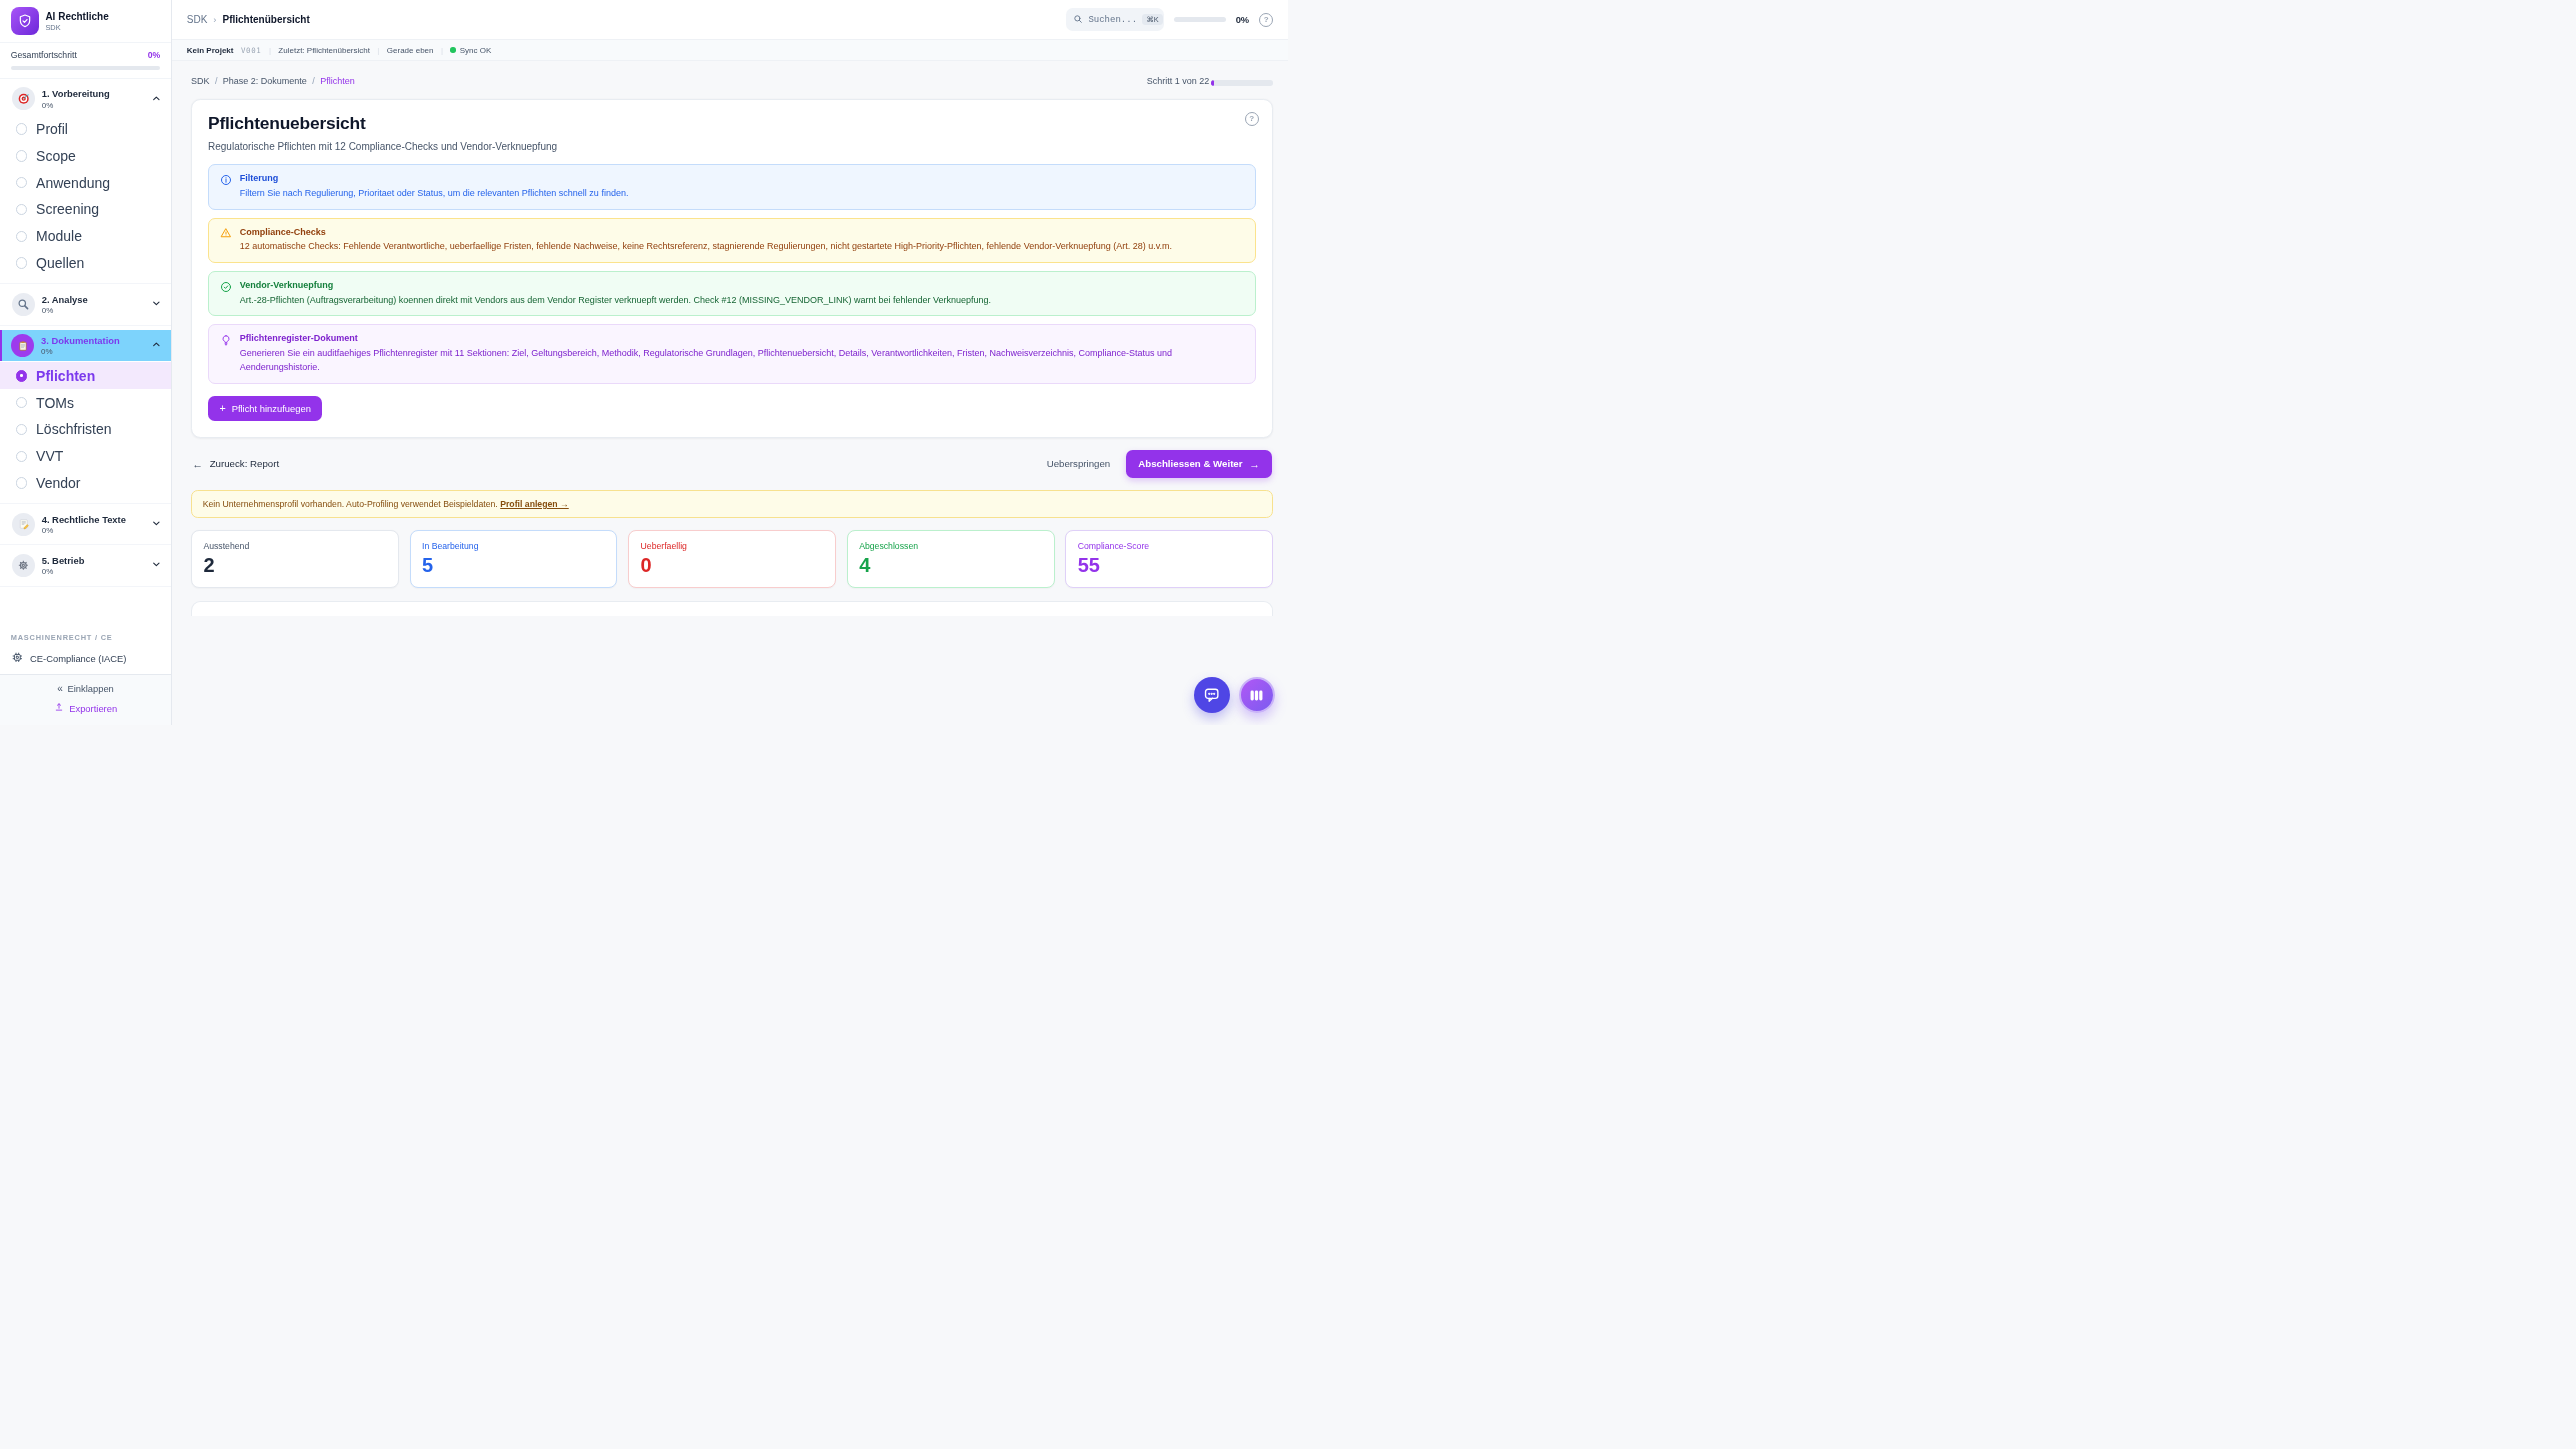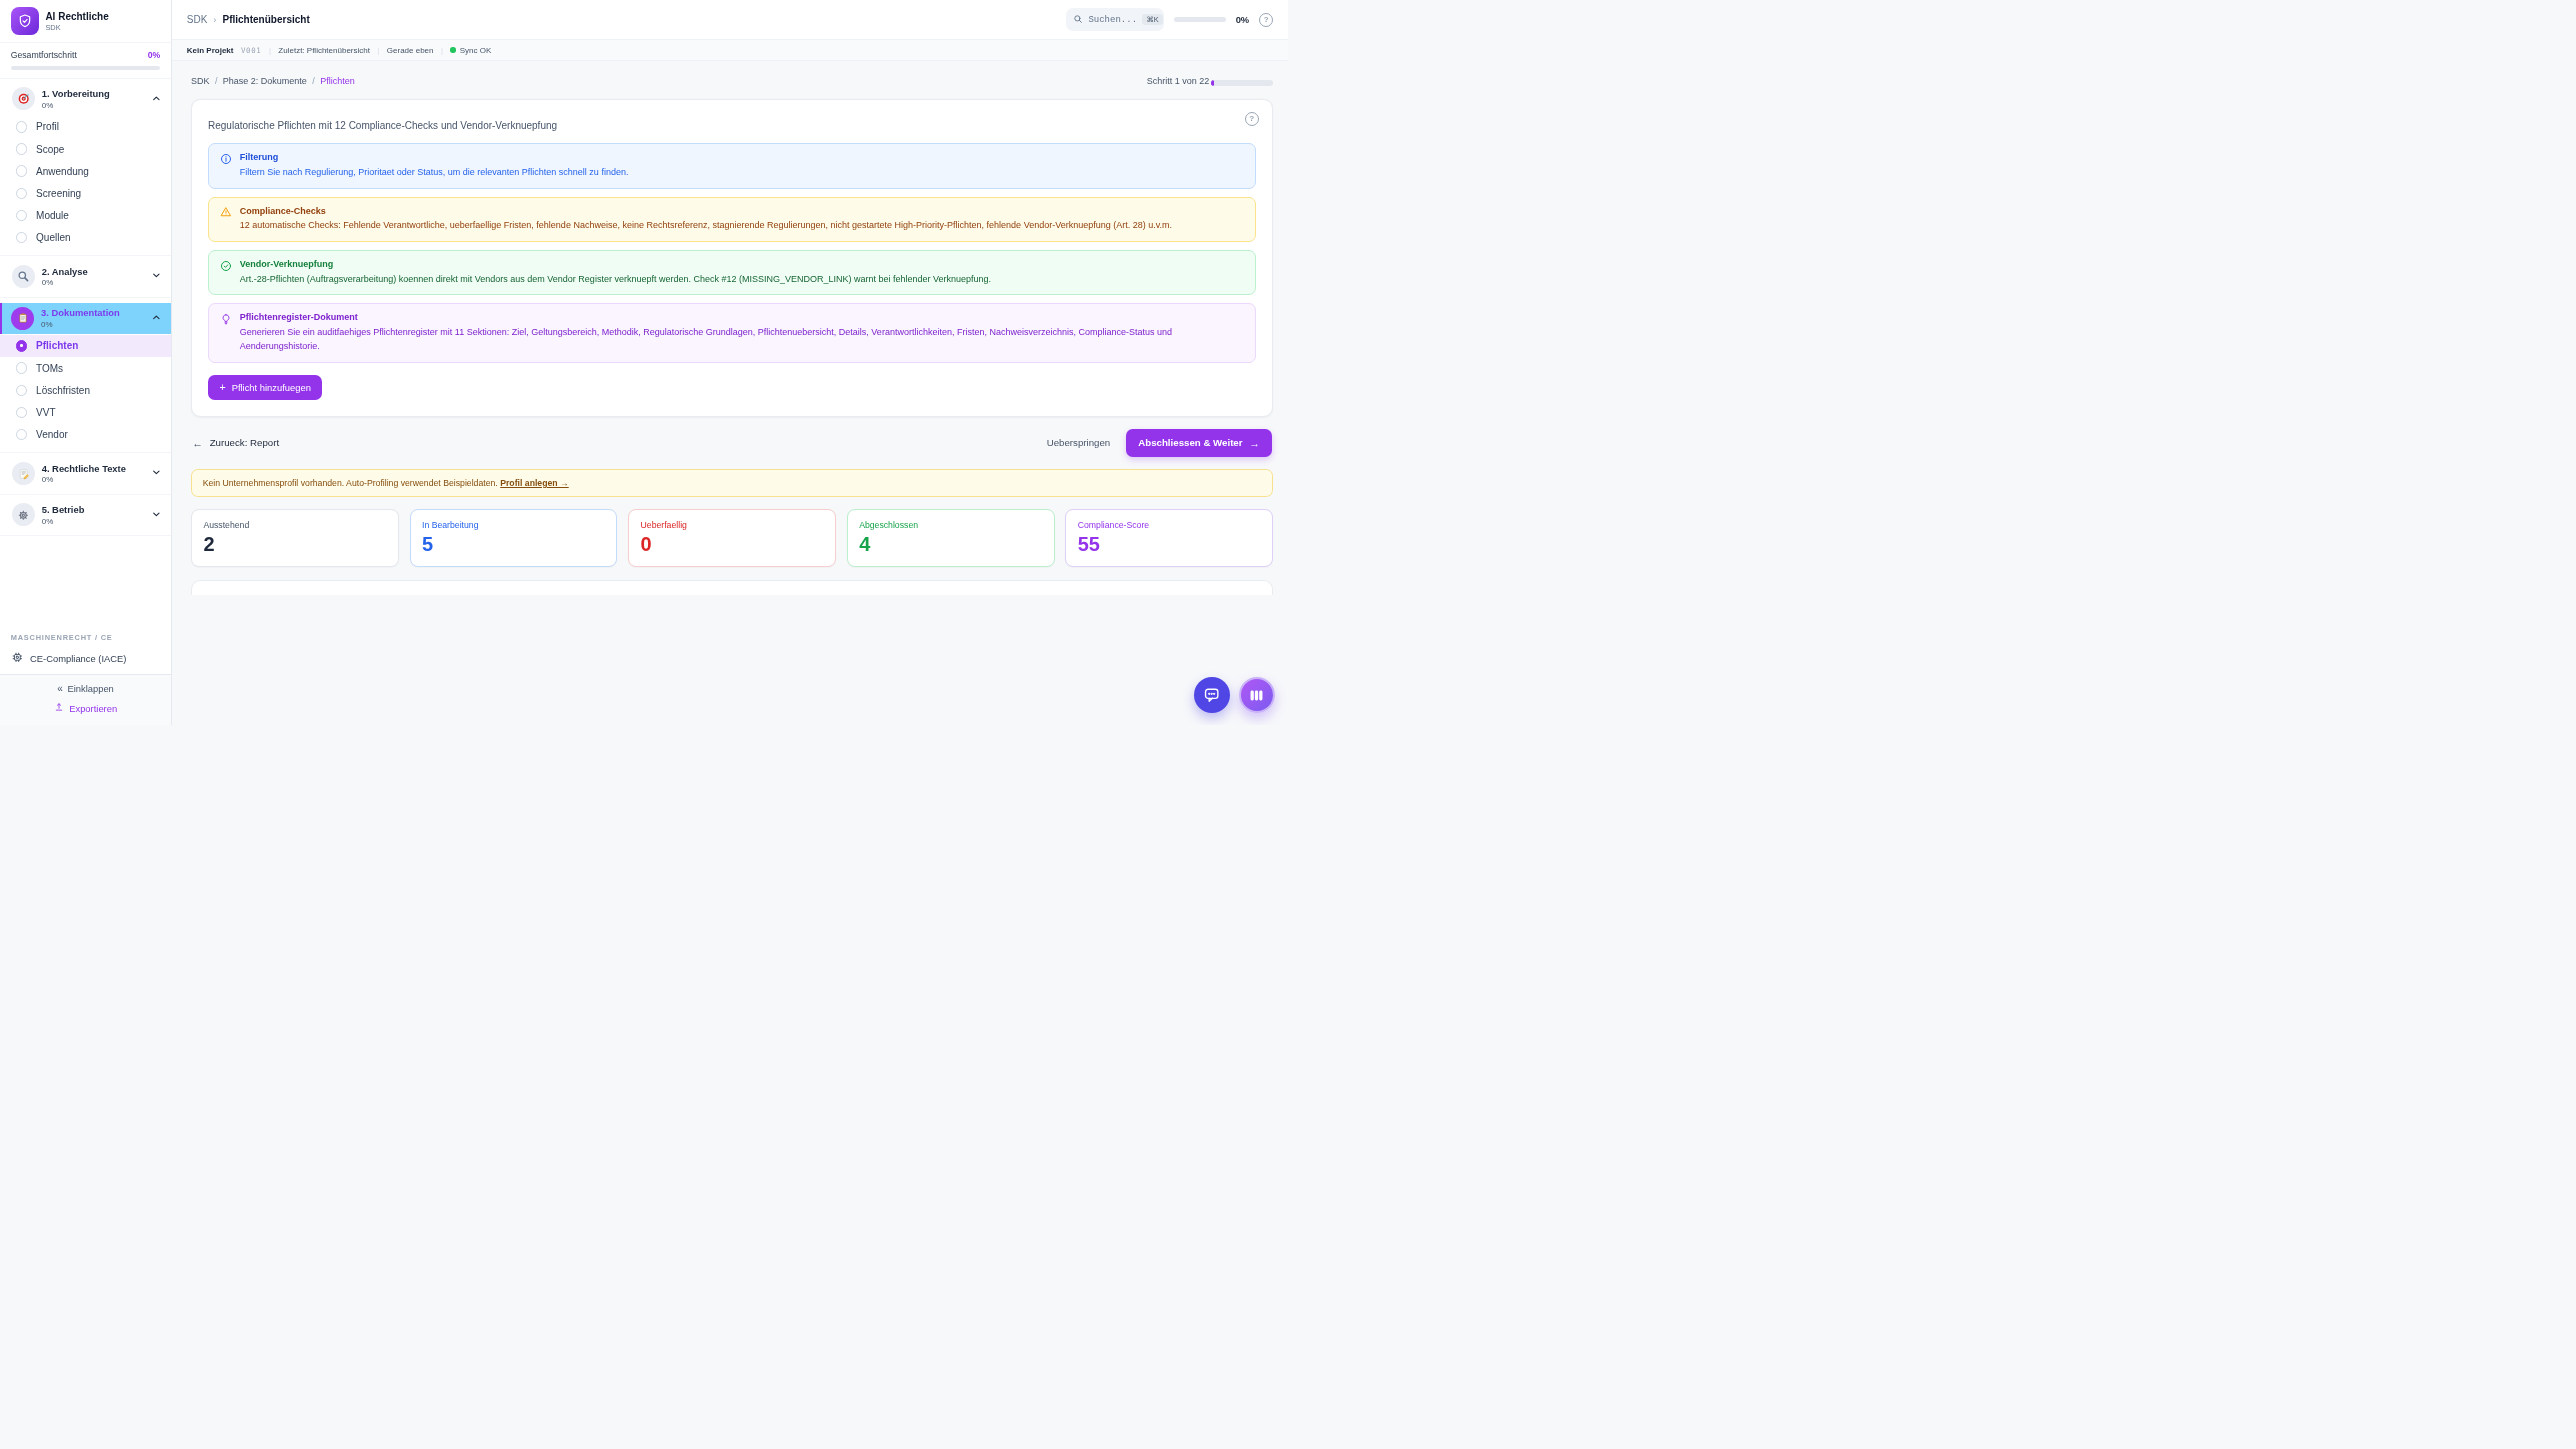--- a/index.html
+++ b/index.html
@@ -23,21 +23,21 @@
   .section-header { display:flex; align-items:center; gap:6.7px; padding:4px 9.4px 4px 12px; cursor:pointer; }
   .section.active .section-header { background:#7dd3fc; border-left:2.7px solid #9333ea; padding-left:9.4px; }
   .section-icon { width:23px; height:23px; border-radius:50%; background:#e9ecf2; display:flex; align-items:center; justify-content:center; flex:0 0 auto; }
   .section.active .section-icon { background:#9d3bed; }
   .section-titles { flex:1; min-width:0; }
   .section-title { font-size:9.4px; font-weight:bold; color:#1e293b; }
   .section.active .section-title { color:#7c3aed; }
   .section-pct { font-size:8px; color:#475569; margin-top:1.3px; }
   .chev { flex:0 0 auto; }
   .subitems { padding:1.3px 0 2px; }
-  .subitem { display:flex; align-items:center; gap:8.7px; padding:5.4px 10.7px 5.4px 16px; font-size:10px; color:#334155; cursor:pointer; }
+  .subitem { display:flex; align-items:center; gap:8.7px; padding:5.4px 10.7px 5.4px 16px; font-size:14px; color:#334155; cursor:pointer; }
   .subitem.selected { background:#f3e9fd; color:#7c3aed; font-weight:bold; }
   .radio { width:11.4px; height:11.4px; border-radius:50%; border:1.3px solid #cbd5e1; flex:0 0 auto; position:relative; background:#fff; }
   .radio.checked { border-color:#9333ea; background:#9333ea; }
   .radio.checked::after { content:''; position:absolute; left:3px; top:3px; width:2.7px; height:2.7px; background:#fff; border-radius:50%; }
   .group-label { padding:8.7px 10.7px 3.4px; font-size:7.4px; font-weight:bold; letter-spacing:0.8px; color:#9aa5b4; }
   .group-item { display:flex; align-items:center; gap:6.7px; padding:5.4px 10.7px 8px; font-size:9.4px; color:#334155; cursor:pointer; }
   .sidebar-footer { border-top:0.7px solid #e5e9ef; background:#f8fafc; padding:8.7px 0 10.7px; display:flex; flex-direction:column; align-items:center; gap:8px; }
   .collapse-btn { display:flex; align-items:center; gap:6px; font-size:9.4px; color:#475569; cursor:pointer; background:none; border:none; font-family:inherit; }
   .collapse-glyph { font-size:10px; color:#475569; letter-spacing:-1.3px; }
   .export-btn { display:flex; align-items:center; gap:5.4px; font-size:9.4px; color:#9333ea; cursor:pointer; background:none; border:none; font-family:inherit; }
@@ -368,20 +368,21 @@
           </div>
         <div class="steparea">
           <span>Schritt 1 von 22</span>
           <span class="step-bar">
               <span class="step-fill" id="step-fill" style="display: block; width: 5%;"></span>
             </span>
         </div>
       </div>
 
       <section class="maincard">
+        <h1 class="card-title">Pflichtenuebersicht</h1>
         <div class="card-help help-circle">?</div>
         <p class="card-sub">Regulatorische Pflichten mit 12 Compliance-Checks und Vendor-Verknuepfung</p>
         <div class="notes" id="notes">
             <div class="note info">
               <span class="note-icon"><svg width="12" height="12" viewBox="0 0 24 24" fill="none" stroke="#2563eb" stroke-width="2">
                   <circle cx="12" cy="12" r="9"></circle>
                   <path d="M12 10.8V16.5" stroke-linecap="round"></path>
                   <circle cx="12" cy="7.8" r="1.1" fill="#2563eb" stroke="none"></circle>
                 </svg></span>
      <span>

